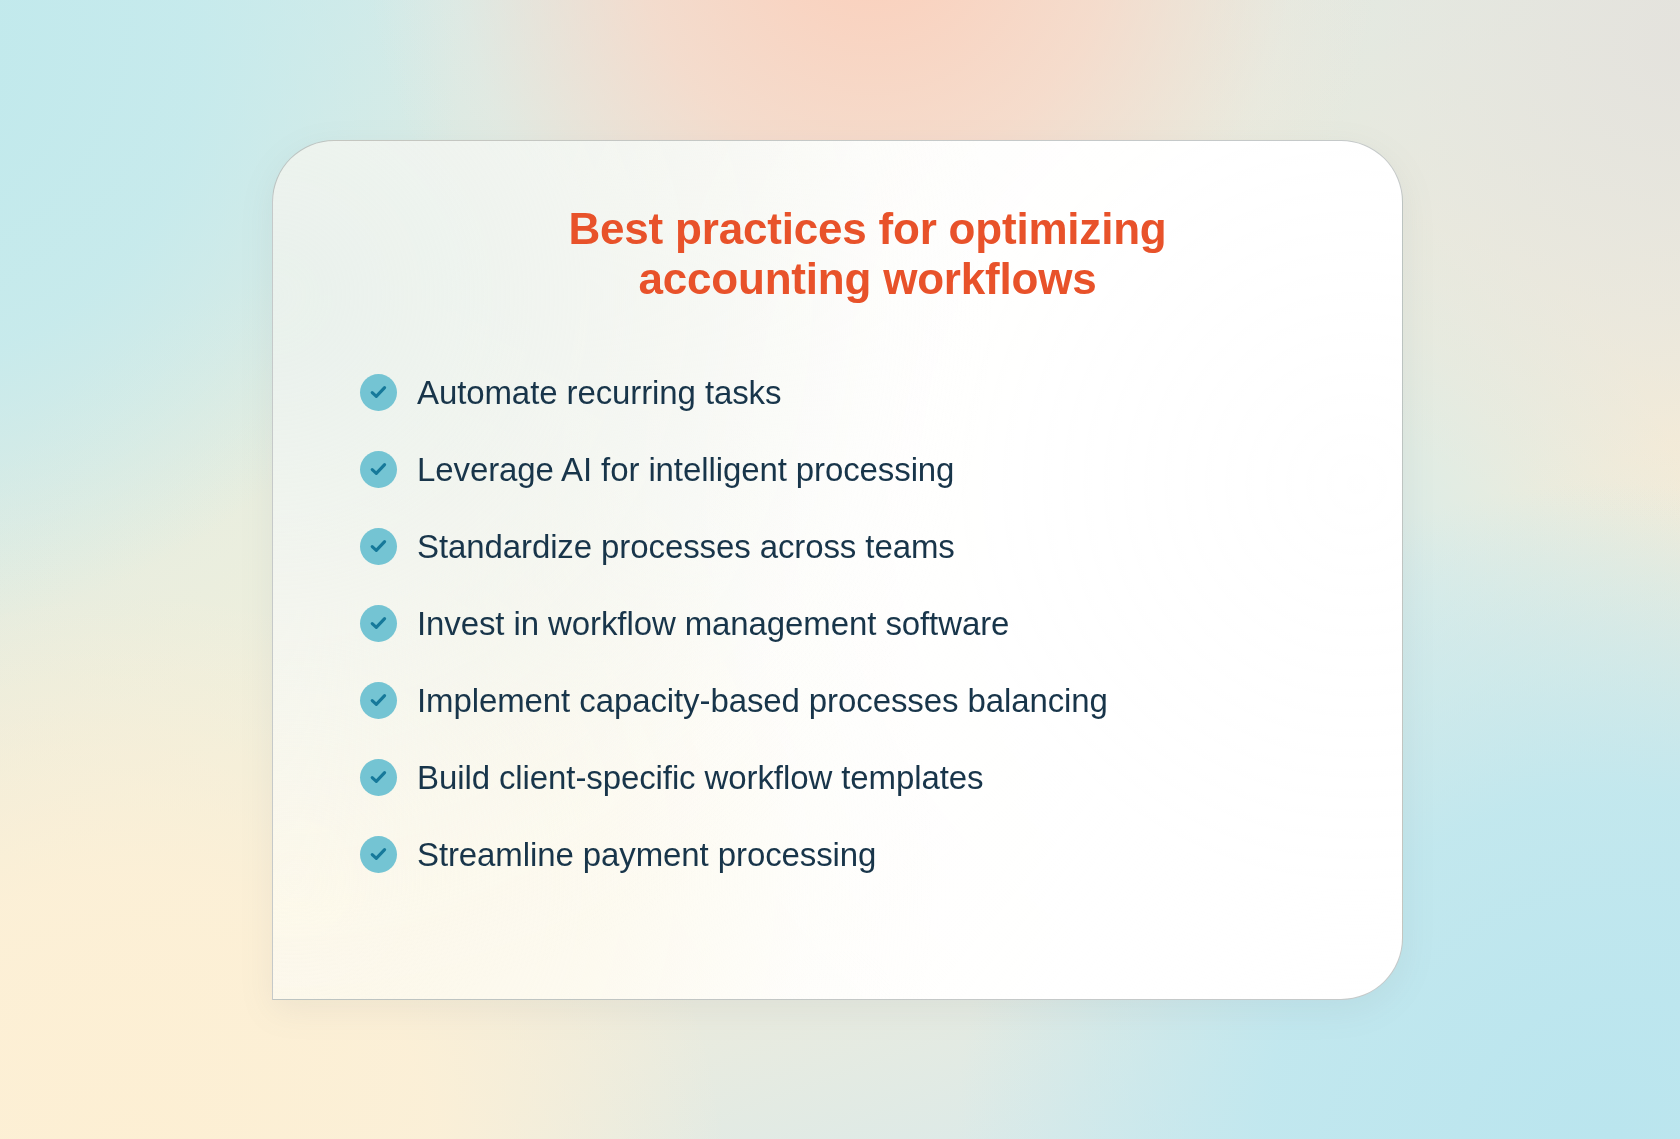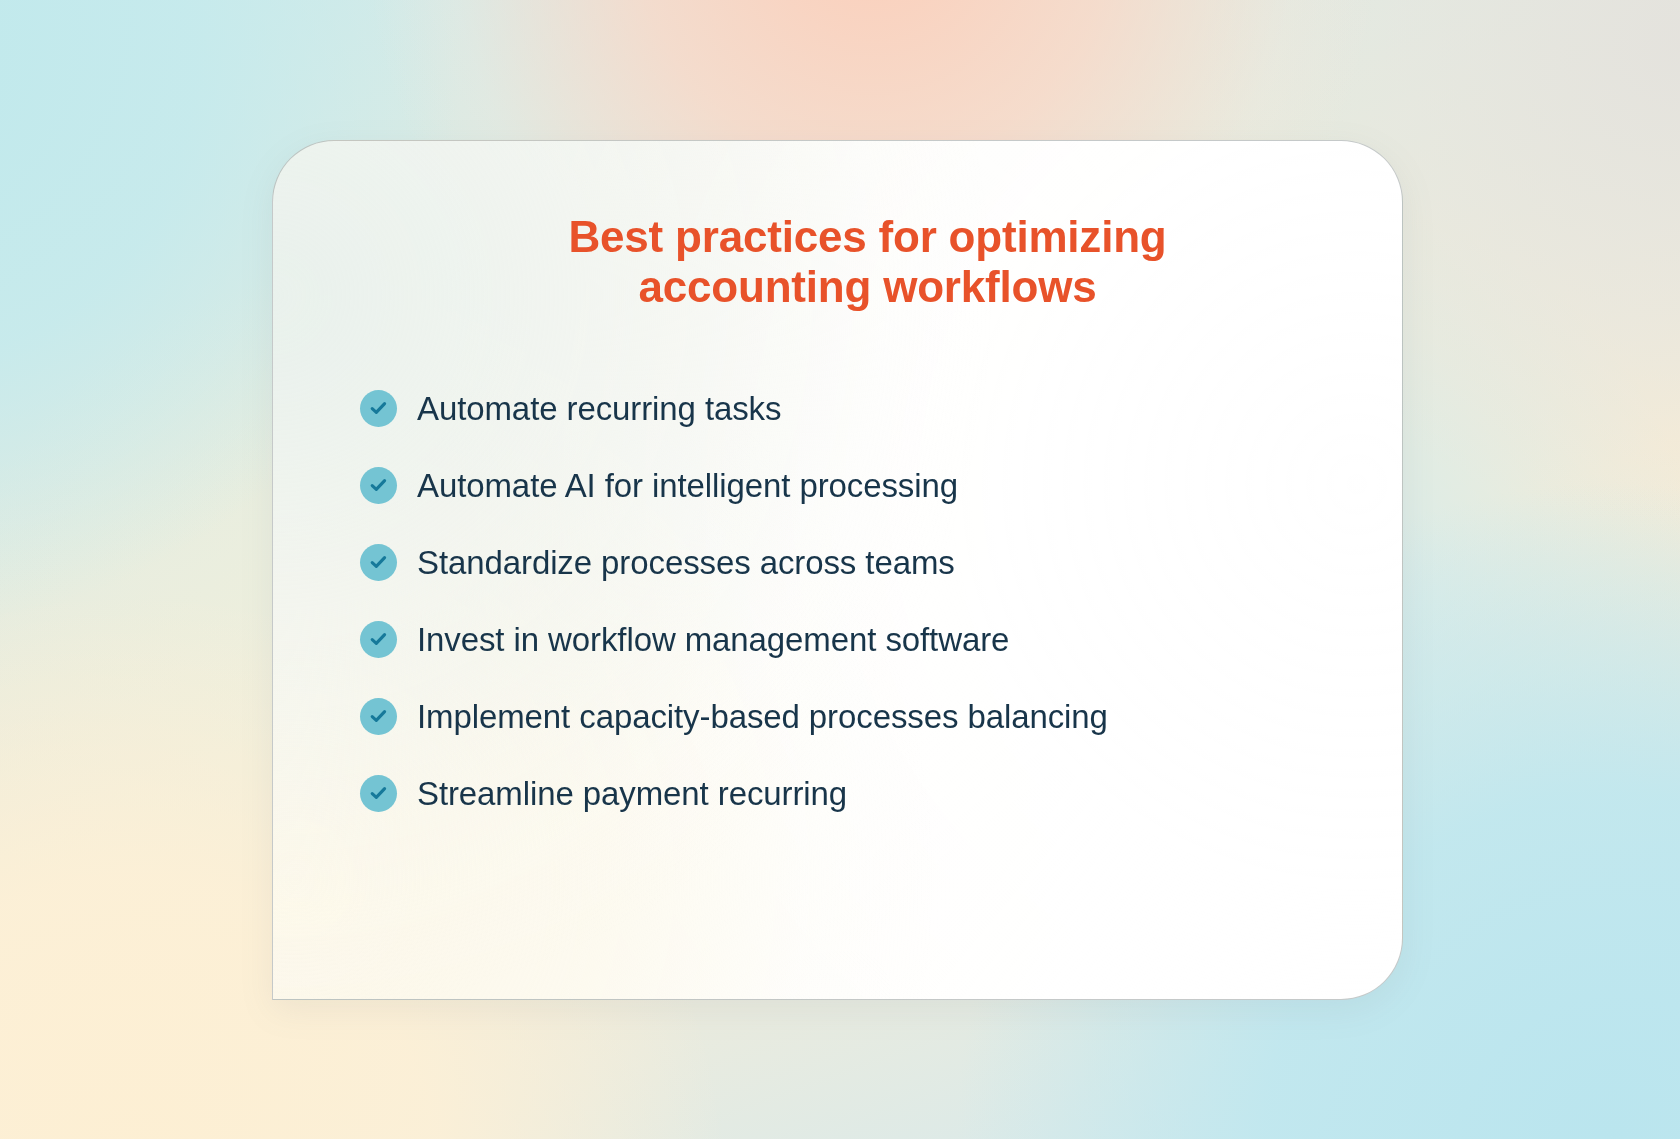--- a/index.html
+++ b/index.html
@@ -48,21 +48,21 @@
       radial-gradient(circle 900px at 0% 18%, rgba(233,241,236,0.98) 0%, rgba(240,244,239,0.70) 35%, rgba(250,250,247,0.10) 68%, rgba(255,255,255,0) 80%),
       radial-gradient(circle 760px at 2% 86%, rgba(253,248,233,0.98) 0%, rgba(253,249,236,0.72) 38%, rgba(255,253,246,0.12) 70%, rgba(255,255,255,0) 84%),
       radial-gradient(circle 900px at 96% 40%, rgba(255,255,255,1) 0%, rgba(255,255,255,0.92) 45%, rgba(255,255,255,0.55) 75%, rgba(255,255,255,0.25) 100%),
       linear-gradient(115deg, #eef3ef 0%, #f7f6ee 30%, #fdfcf7 55%, #ffffff 80%, #ffffff 100%);
     box-shadow: 0 10px 34px rgba(120,130,135,0.10);
     overflow: hidden;
   }
 
   
   #card-title {
-    margin: 12px;
+    margin: 4px;
     padding: 59px 90px 0 150px;
     text-align: center;
     font-size: 44px;
     line-height: 1.13;
     font-weight: bold;
     letter-spacing: -0.2px;
     color: #e8522a;
     white-space: pre-line;
   }
 
@@ -116,21 +116,21 @@
       </svg>
     </span>
     <span class="practice-label">Automate recurring tasks</span>
   </li>
       <li class="practice-item">
     <span class="check-badge">
       <svg width="19" height="19" viewBox="0 0 19 19" aria-hidden="true">
         <path d="M3.2 9.6 L7.3 13.4 L15.6 4.6" fill="none" stroke="#16799a" stroke-width="3.1" stroke-linecap="round" stroke-linejoin="round"></path>
       </svg>
     </span>
-    <span class="practice-label">Automate AI for intelligent processing</span>
+    <span class="practice-label">Leverage AI for intelligent processing</span>
   </li>
       <li class="practice-item">
     <span class="check-badge">
       <svg width="19" height="19" viewBox="0 0 19 19" aria-hidden="true">
         <path d="M3.2 9.6 L7.3 13.4 L15.6 4.6" fill="none" stroke="#16799a" stroke-width="3.1" stroke-linecap="round" stroke-linejoin="round"></path>
       </svg>
     </span>
     <span class="practice-label">Standardize processes across teams</span>
   </li>
       <li class="practice-item">
@@ -148,17 +148,25 @@
       </svg>
     </span>
     <span class="practice-label">Implement capacity-based processes balancing</span>
   </li>
       <li class="practice-item">
     <span class="check-badge">
       <svg width="19" height="19" viewBox="0 0 19 19" aria-hidden="true">
         <path d="M3.2 9.6 L7.3 13.4 L15.6 4.6" fill="none" stroke="#16799a" stroke-width="3.1" stroke-linecap="round" stroke-linejoin="round"></path>
       </svg>
     </span>
-    <span class="practice-label">Streamline payment recurring</span>
+    <span class="practice-label">Build client-specific workflow templates</span>
+  </li>
+      <li class="practice-item">
+    <span class="check-badge">
+      <svg width="19" height="19" viewBox="0 0 19 19" aria-hidden="true">
+        <path d="M3.2 9.6 L7.3 13.4 L15.6 4.6" fill="none" stroke="#16799a" stroke-width="3.1" stroke-linecap="round" stroke-linejoin="round"></path>
+      </svg>
+    </span>
+    <span class="practice-label">Streamline payment processing</span>
   </li>
     </ul>
 
 </div>
 
 </body></html>

